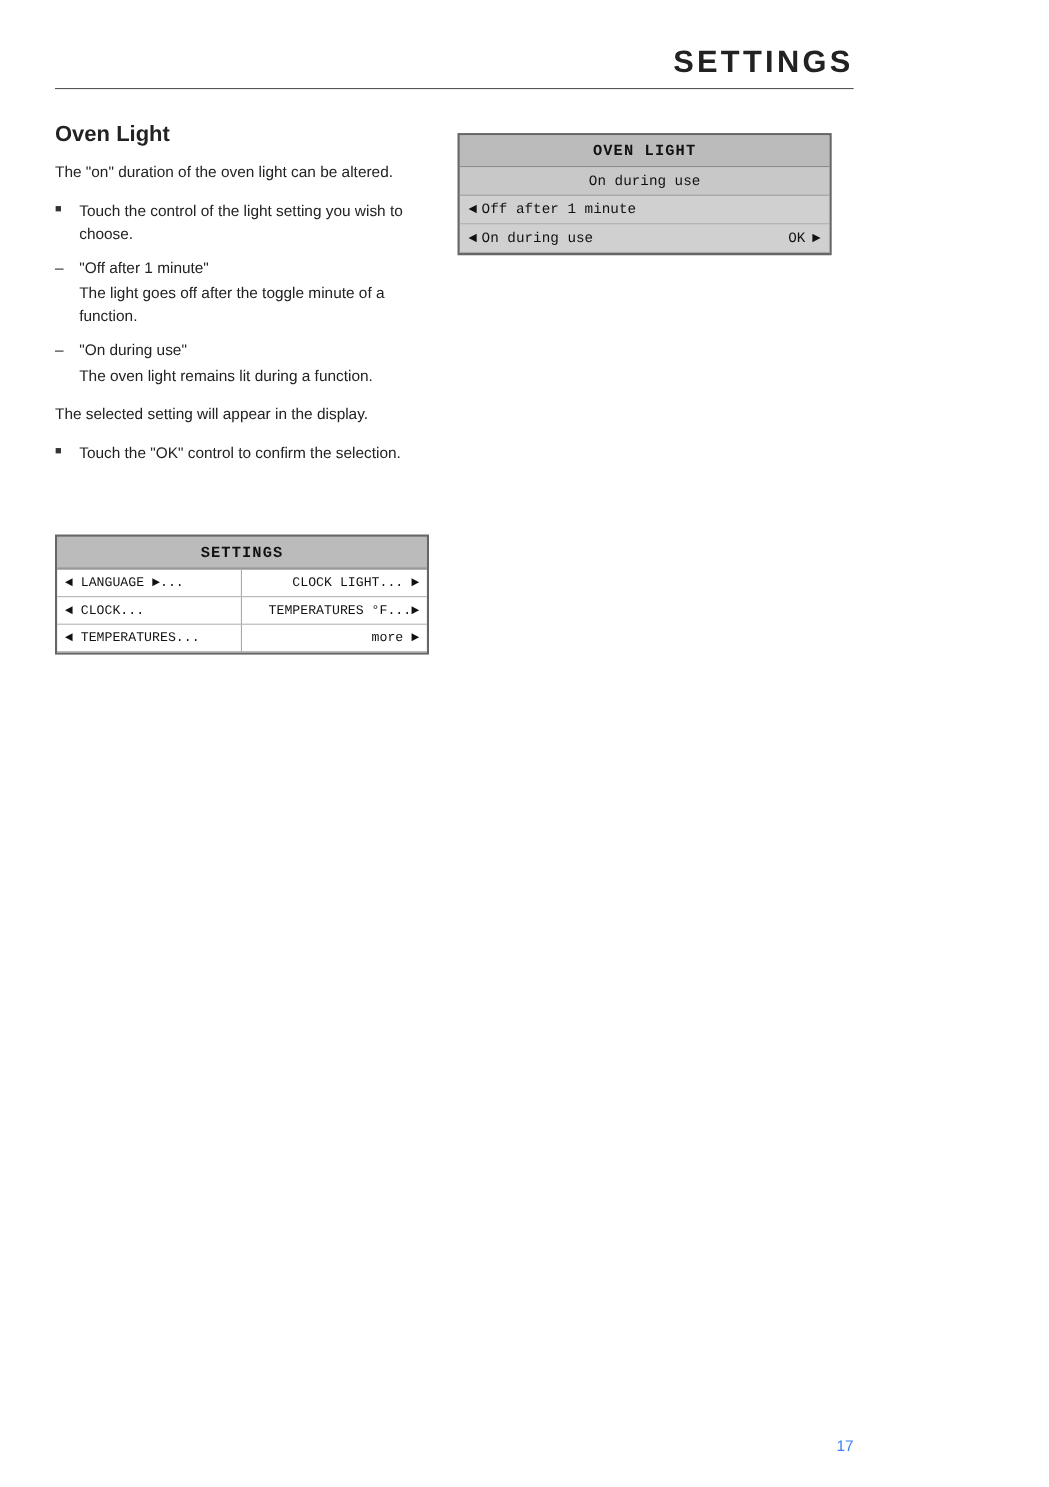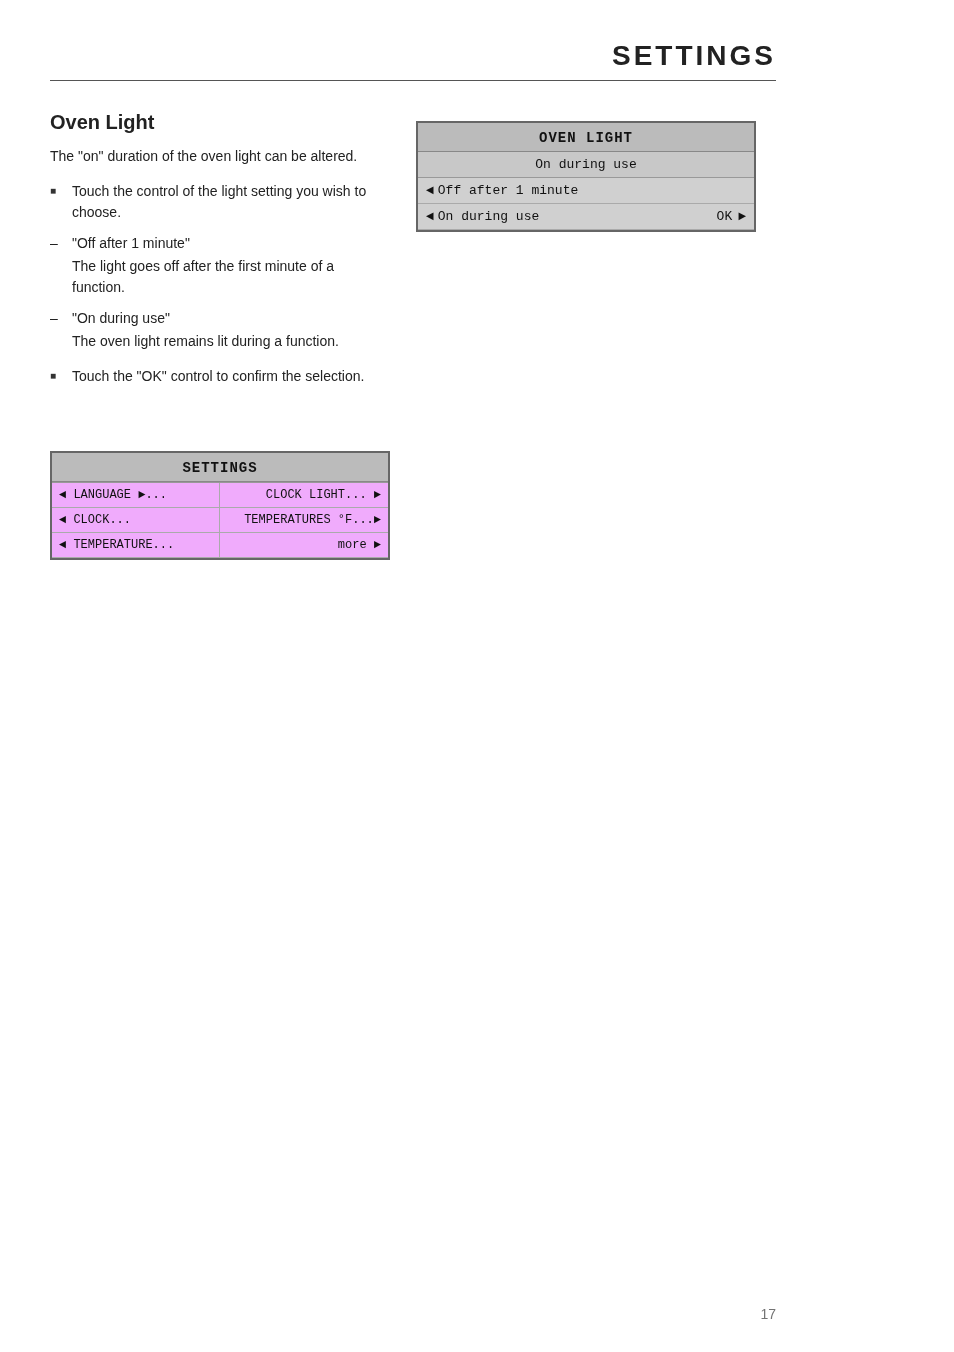--- a/index.html
+++ b/index.html
@@ -191,37 +191,37 @@
       display: grid;
       grid-template-columns: 1fr 1fr;
       border-top: 1px solid #999;
     }
 
     .lcd-panel2 .lcd-cell {
       padding: 5px 7px;
       font-size: 12px;
       border-bottom: 1px solid #aaa;
       border-right: 1px solid #aaa;
-      background: #f0abfc;
+      background: #ffffff;
       display: flex;
       align-items: center;
     }
 
     .lcd-panel2 .lcd-cell:nth-child(even) {
       border-right: none;
       justify-content: flex-end;
     }
 
     
     .page-number {
       position: absolute;
       bottom: 30px;
       right: 50px;
       font-size: 14px;
-      color: #737373;
+      color: #3b82f6;
     }
   </style>
 </head>
 <body>
 
 <div class="page">
 
   <div class="page-header">
     <span class="page-title">SETTINGS</span>
   </div>
@@ -230,28 +230,29 @@
     <div class="section-content">
       <h2 class="section-title">Oven Light</h2>
       <p class="section-desc">The "on" duration of the oven light can be altered.</p>
 
       <ul class="bullet-list">
         <li class="square">
           <span>Touch the control of the light setting you wish to choose.</span>
         </li>
         <li class="dash">
           <span>"Off after 1 minute"</span>
-          <span class="sub-text">The light goes off after the first minute of a function.</span>
+          <span class="sub-text">The light goes off after the toggle minute of a function.</span>
         </li>
         <li class="dash">
           <span>"On during use"</span>
           <span class="sub-text">The oven light remains lit during a function.</span>
         </li>
       </ul>
 
+      <p class="section-desc">The selected setting will appear in the display.</p>
 
       <ul class="bullet-list">
         <li class="square">
           <span>Touch the "OK" control to confirm the selection.</span>
         </li>
       </ul>
     </div>
 
     <div class="display-panel-area">
       <div class="lcd-panel">
@@ -285,21 +286,21 @@
           <div class="lcd-cell">
             <span>CLOCK LIGHT... ►</span>
           </div>
           <div class="lcd-cell">
             <span>◄ CLOCK...</span>
           </div>
           <div class="lcd-cell">
             <span>TEMPERATURES °F...►</span>
           </div>
           <div class="lcd-cell">
-            <span>◄ TEMPERATURE...</span>
+            <span>◄ TEMPERATURES...</span>
           </div>
           <div class="lcd-cell">
             <span>more ►</span>
           </div>
         </div>
       </div>
     </div>
   </div>
 
   <div class="page-number">17</div>

